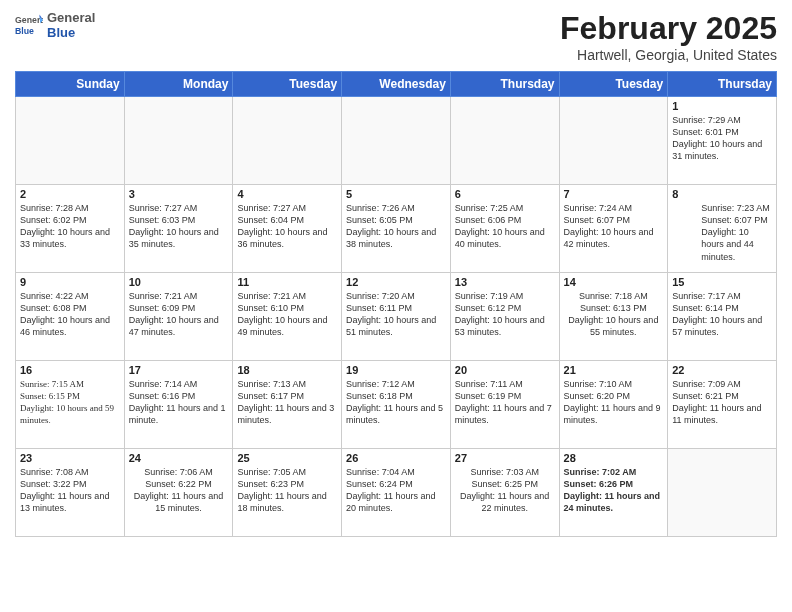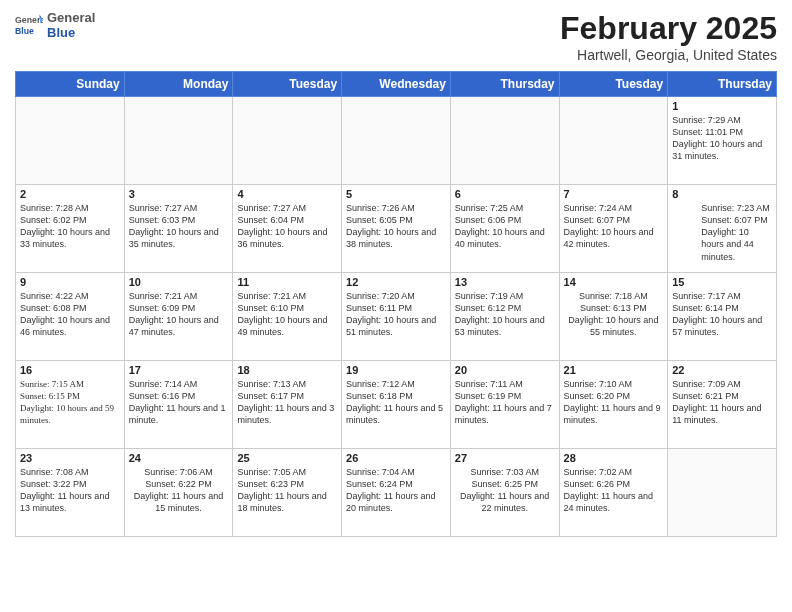--- a/index.html
+++ b/index.html
@@ -120,21 +120,21 @@
     <tr>
           <td class="empty"></td>
           <td class="empty"></td>
           <td class="empty"></td>
           <td class="empty"></td>
           <td class="empty"></td>
           <td class="empty"></td>
           <td>
             <div class="day-number">1</div>
             <div class="day-info" style="white-space: pre-line;">Sunrise: 7:29 AM
-Sunset: 11:01 PM
+Sunset: 6:01 PM
 Daylight: 10 hours and 31 minutes.</div>
           </td>
         </tr>
         <tr>
           <td>
             <div class="day-number">2</div>
             <div class="day-info" style="white-space: pre-line;">Sunrise: 7:28 AM
 Sunset: 6:02 PM
 Daylight: 10 hours and 33 minutes.</div>
           </td>
@@ -289,21 +289,21 @@
 Daylight: 11 hours and 20 minutes.</div>
           </td>
           <td>
             <div class="day-number">27</div>
             <div class="day-info" style="white-space: pre-line; text-align: center;">Sunrise: 7:03 AM
 Sunset: 6:25 PM
 Daylight: 11 hours and 22 minutes.</div>
           </td>
           <td>
             <div class="day-number">28</div>
-            <div class="day-info" style="white-space: pre-line;">Sunrise: 7:02 AM
+            <div class="day-info" style="white-space: pre-line; font-weight: bold;">Sunrise: 7:02 AM
 Sunset: 6:26 PM
 Daylight: 11 hours and 24 minutes.</div>
           </td>
           <td class="empty"></td>
         </tr>
       </tbody>
   </table>
 </div>
 
 </body></html>

